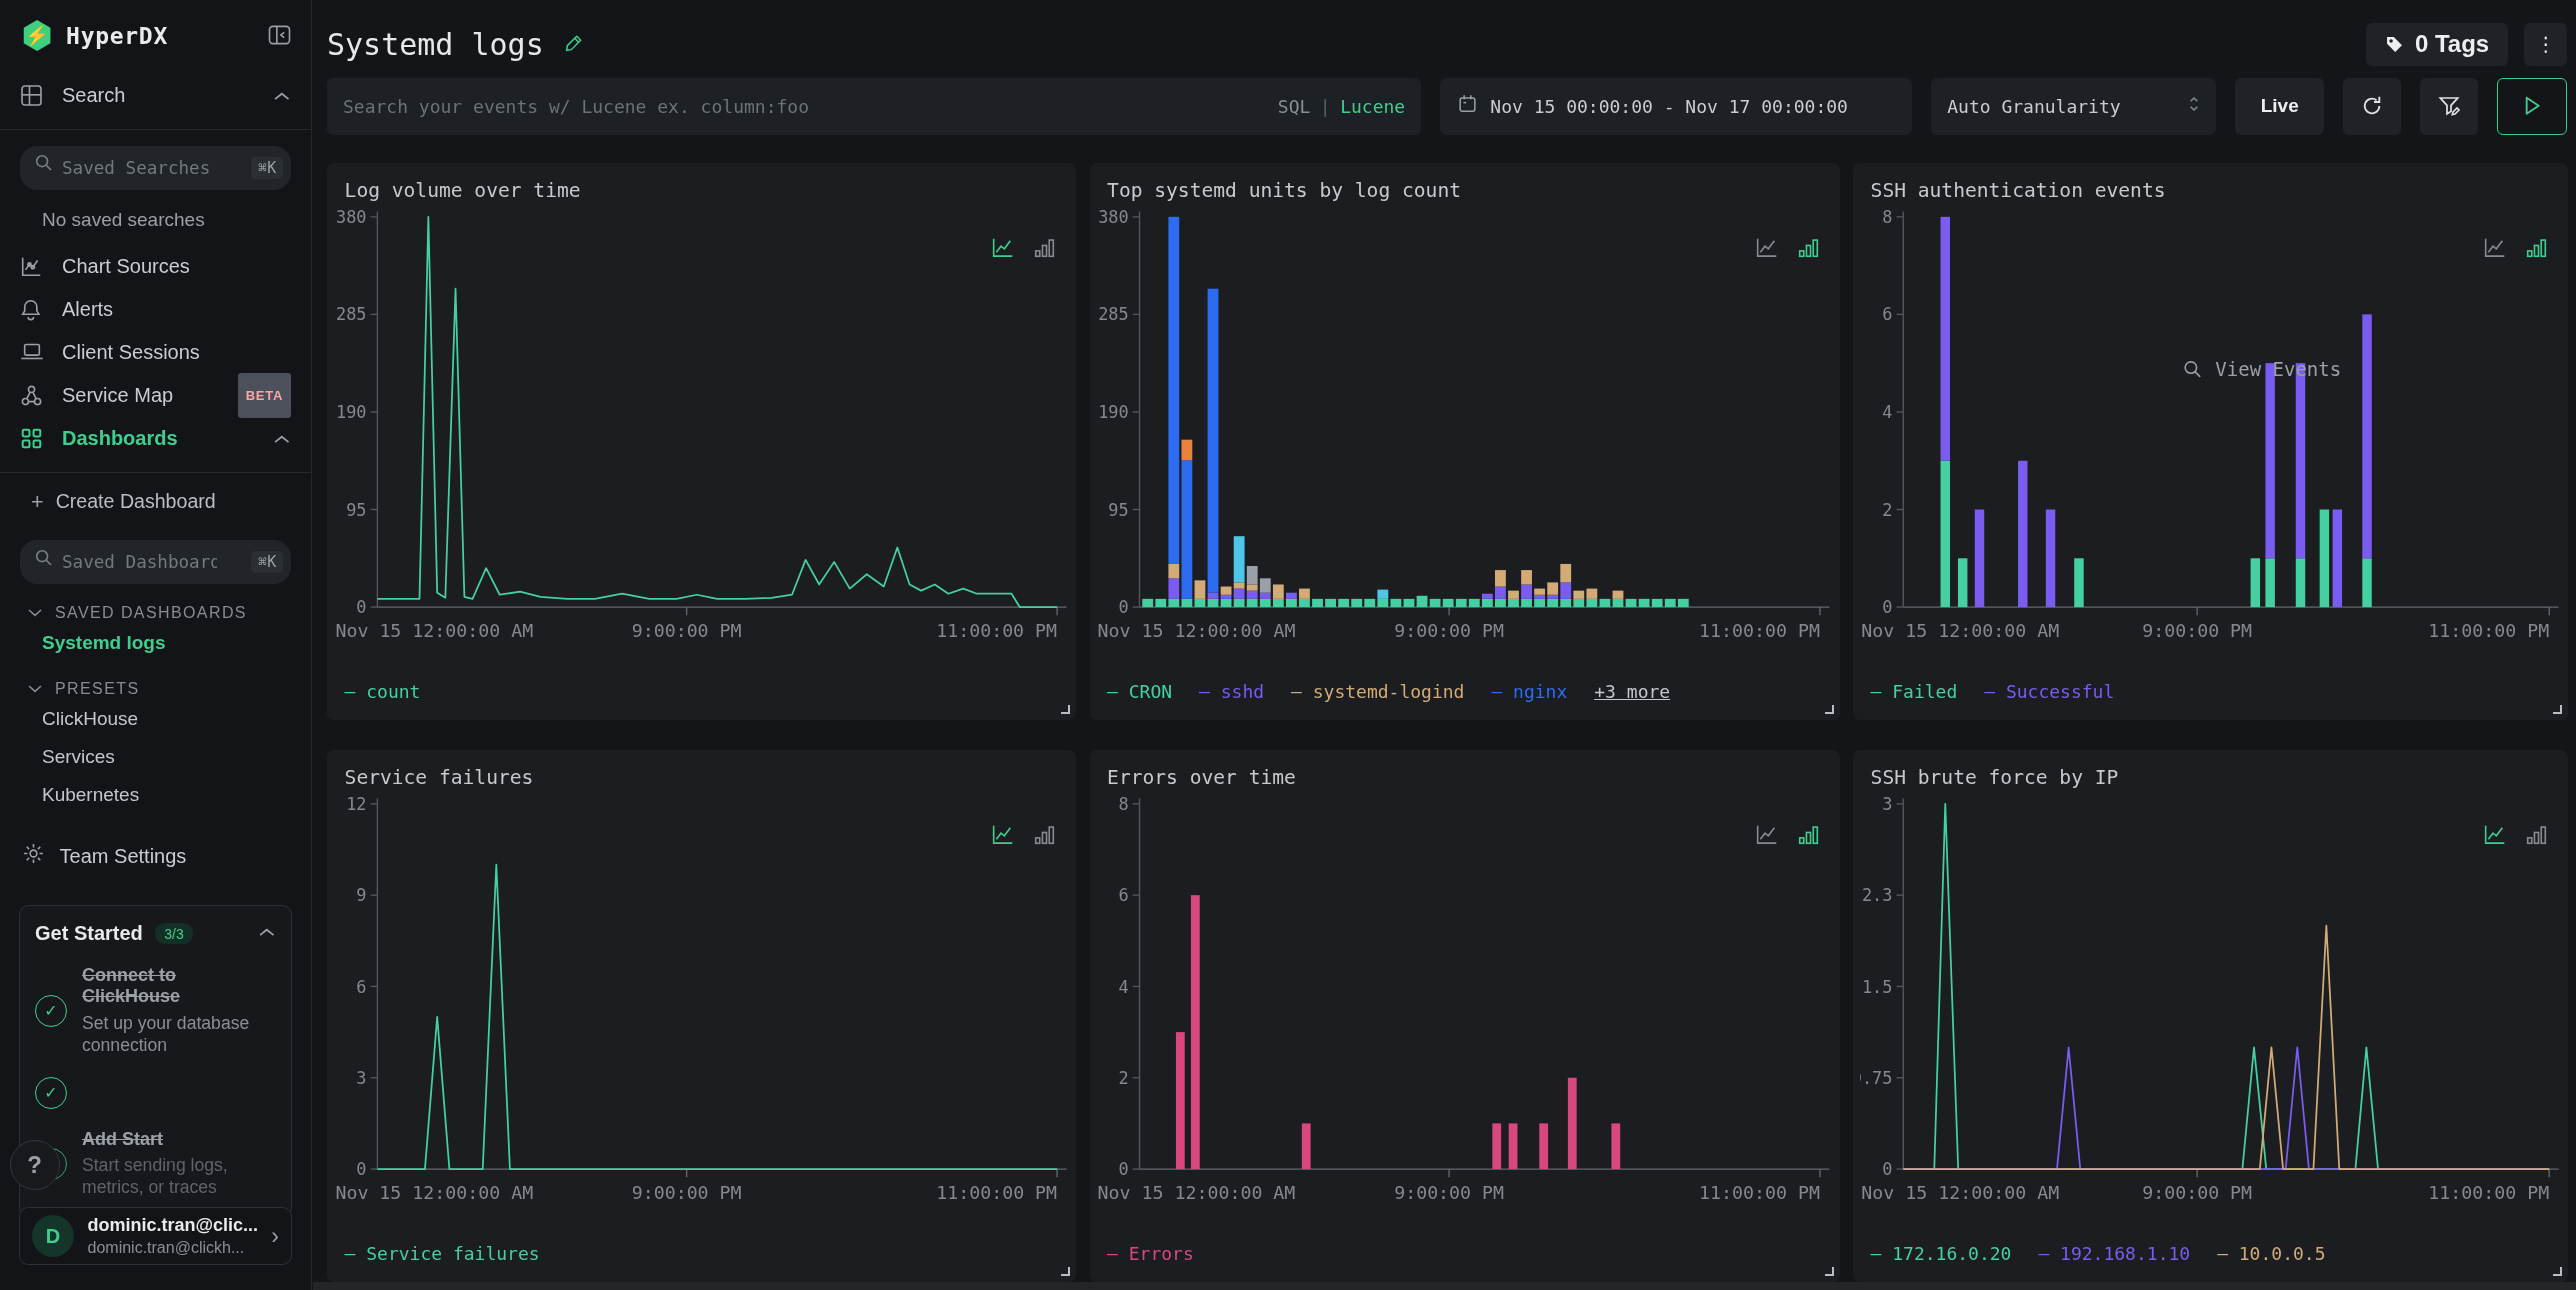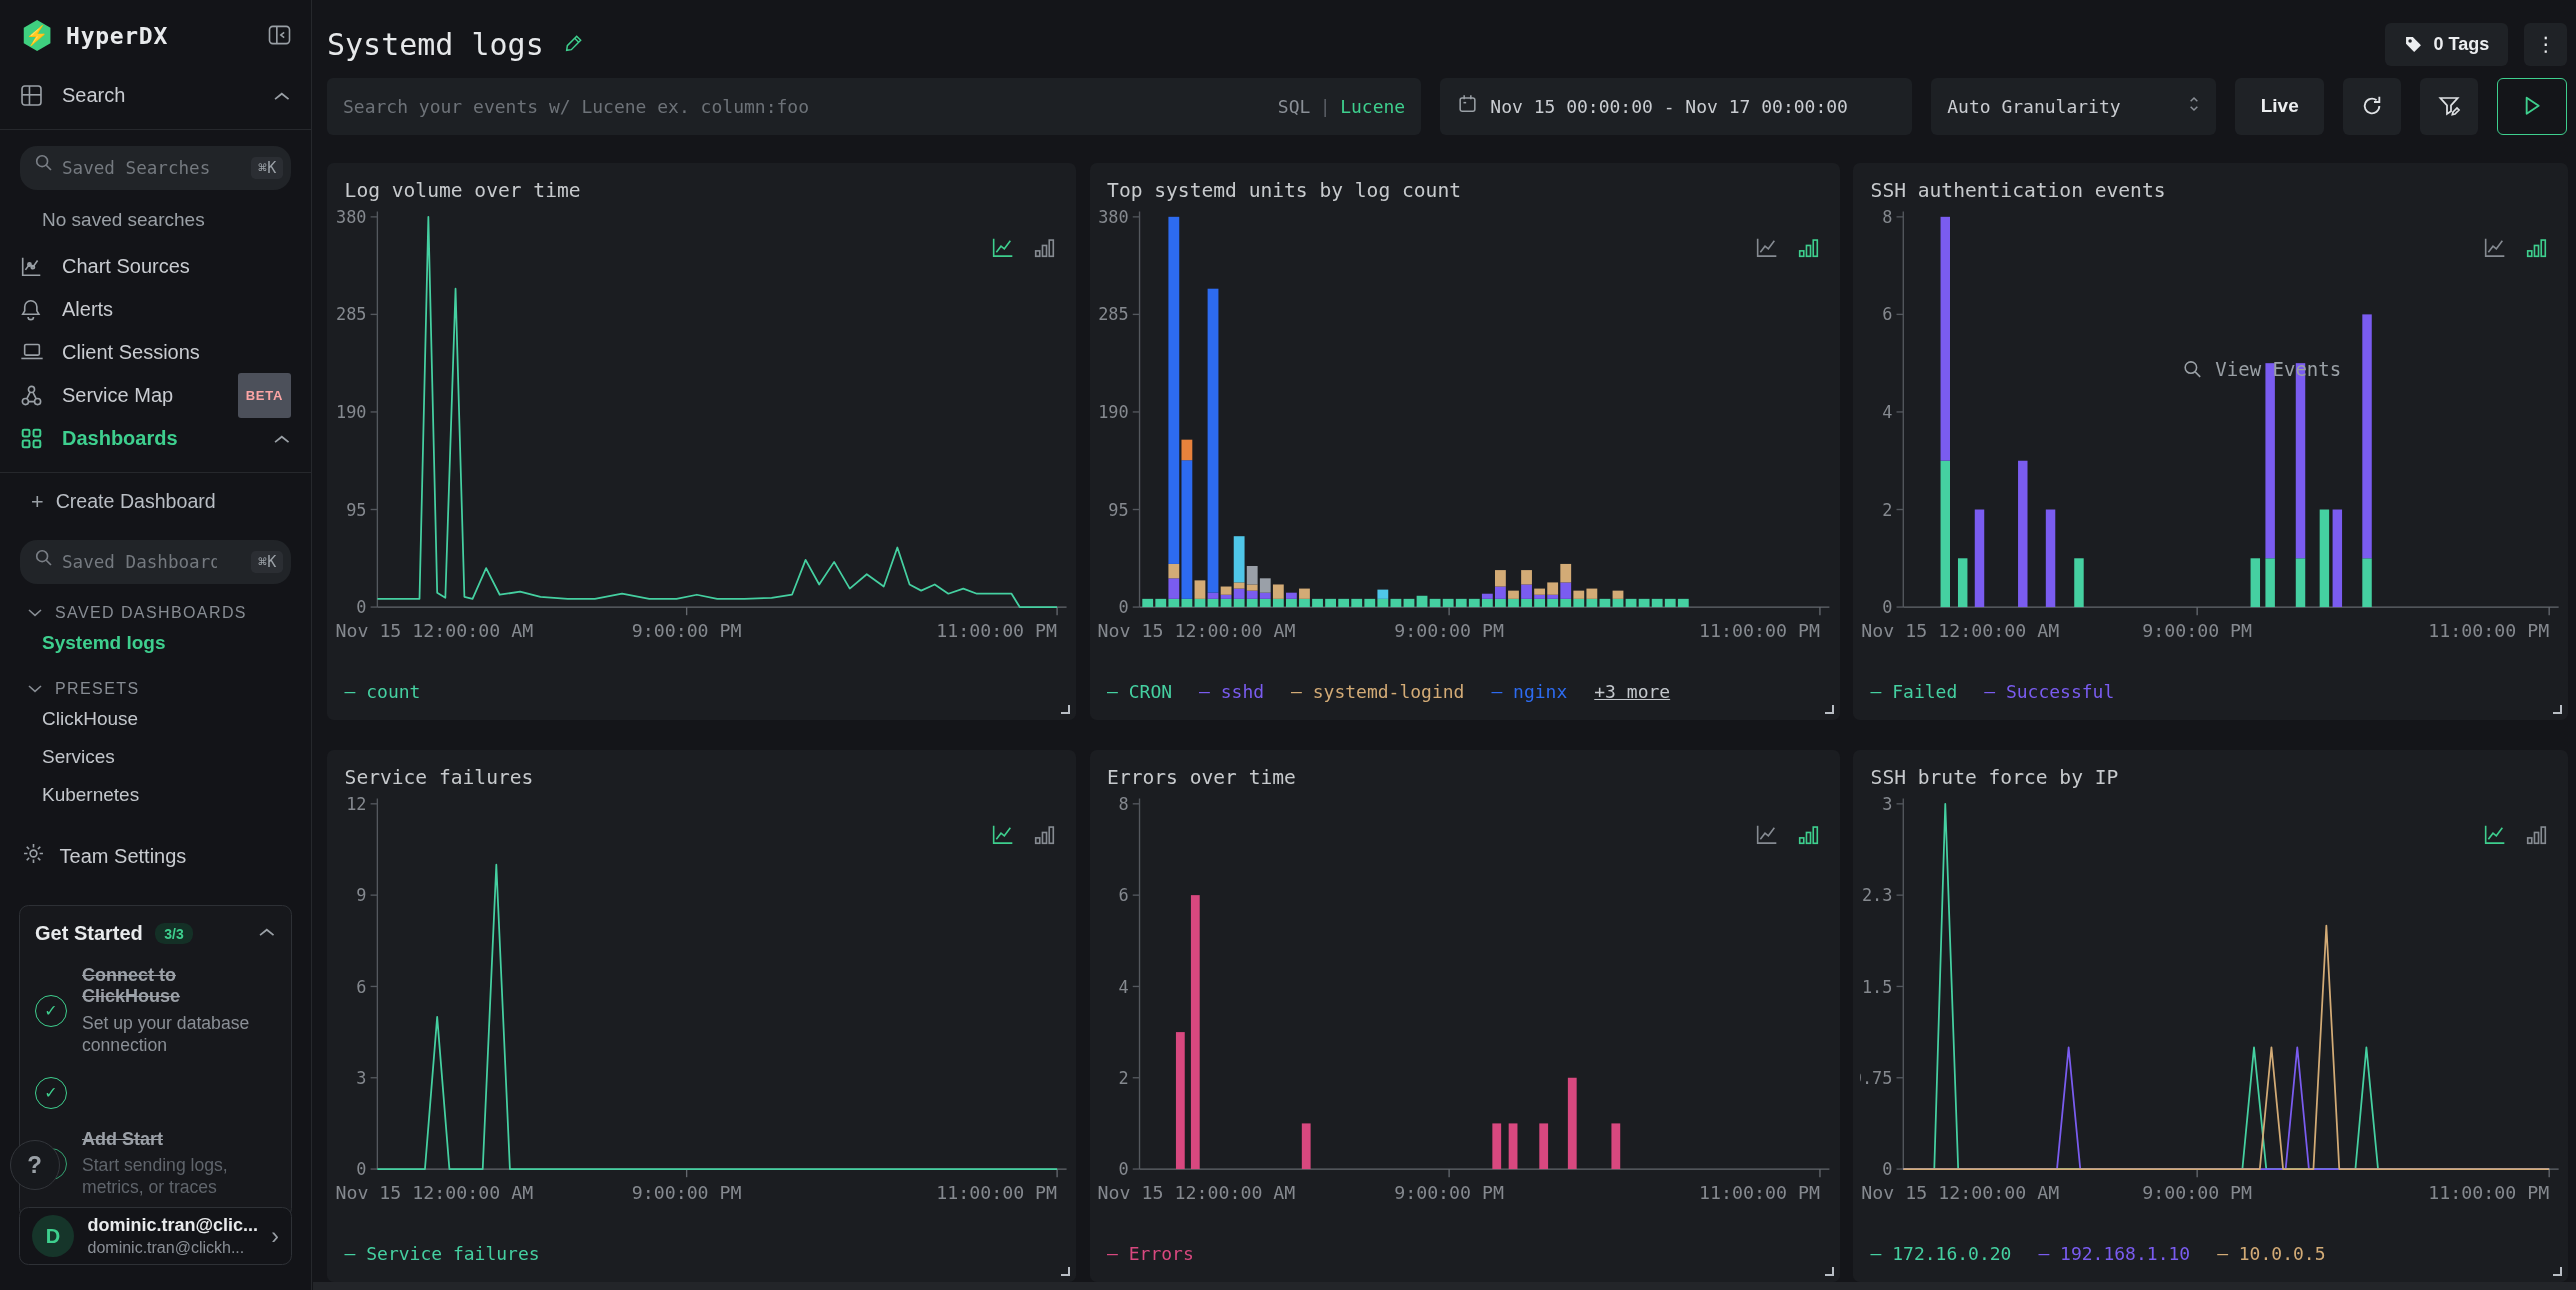--- a/index.html
+++ b/index.html
@@ -47,21 +47,21 @@
     color:#c3c7cc; cursor:pointer; margin-top:4px;}
   .tree-item.active { color:#3ecf8e; font-weight:bold; }
   .team-row { display:flex; align-items:center; margin-top:30px; padding-left:21.6px; font-size:20px;
     color:#c9ccd1; cursor:pointer;}
   .team-row .ic { color:#9aa0a6; margin-right:15px; }
 
   .gs-card { margin:35px 19px 0 19px; border:0.7px solid #2d3035; border-radius:9.5px;
     padding:16px 15px 17.6px 15px; background:#17181c; }
   .gs-head { display:flex; align-items:center; }
   .gs-title { font-size:20px; font-weight:bold; color:#e8eaec; }
-  .gs-badge { margin-left:12px; background:#143026; color:#3ecf8e; font-size:14px; font-weight:bold;
+  .gs-badge { margin-left:12px; background:#143026; color:#3ecf8e; font-size:14px; font-weight:normal;
     padding:2.7px 9.5px; border-radius:9.5px; }
   .gs-head .chev { margin-left:auto; color:#9aa0a6; }
   .gs-item { display:flex; align-items:center; margin-top:20px; }
   .gs-check { flex:0 0 32px; height:32px; margin-right:15px; border:1.7px solid #3ecf8e;
     border-radius:50%; color:#3ecf8e; display:flex; align-items:center; justify-content:center;
     font-size:16px; }
   .gs-item-title { font-size:18px; font-weight:bold; color:#9ba0a7; text-decoration:line-through; }
   .gs-item-desc { font-size:17.6px; color:#8a8f96; margin-top:5.4px; line-height:1.25; }
   .gs-item.dim .gs-item-desc { color:#5f646b; }
   .gs-item.dim .gs-check { opacity:.75; }
@@ -78,21 +78,21 @@
   .user-mail { font-size:16px; color:#8a8f96; margin-top:2.7px; }
   .user-card .chev { margin-left:auto; color:#9aa0a6; font-size:23px; }
 
   
   .main { position:absolute; left:313px; top:0; right:0; bottom:0; padding:0 8.8px 0 14px; }
   .title-row { display:flex; align-items:center; padding-top:20px; height:68px; }
   .page-title { font-family:"DejaVu Sans Mono",monospace; font-size:30px; color:#e6e8ea; }
   .edit-ic { margin-left:20px; color:#3ecf8e; cursor:pointer; }
   .title-right { margin-left:auto; display:flex; align-items:center; gap:16px; }
   .tags-btn { display:flex; align-items:center; gap:10.8px; background:#1f2226; border-radius:6px;
-    height:43px; padding:0 19px; font-size:18px; font-weight:bold; color:#eceef0; cursor:pointer;}
+    height:43px; padding:0 19px; font-size:24px; font-weight:bold; color:#eceef0; cursor:pointer;}
   .kebab-btn { width:43px; height:43px; background:#1f2226; border-radius:6px; color:#eceef0;
     display:flex; align-items:center; justify-content:center; font-size:20px; cursor:pointer; letter-spacing:0;}
 
   .filter-row { margin-top:9.5px; display:flex; gap:19px; height:57px; }
   .search-box { flex:1; background:#1d2024; border-radius:6px; display:flex; align-items:center;
     padding:0 16px; }
   .search-box input { flex:1; background:transparent; border:none; outline:none;
     font-family:"DejaVu Sans Mono",monospace; font-size:18px; color:#c9ccd1; }
   .search-box input::placeholder { color:#6d7278; }
   .lang-toggle { font-family:"DejaVu Sans Mono",monospace; font-size:18px; white-space:nowrap; }

